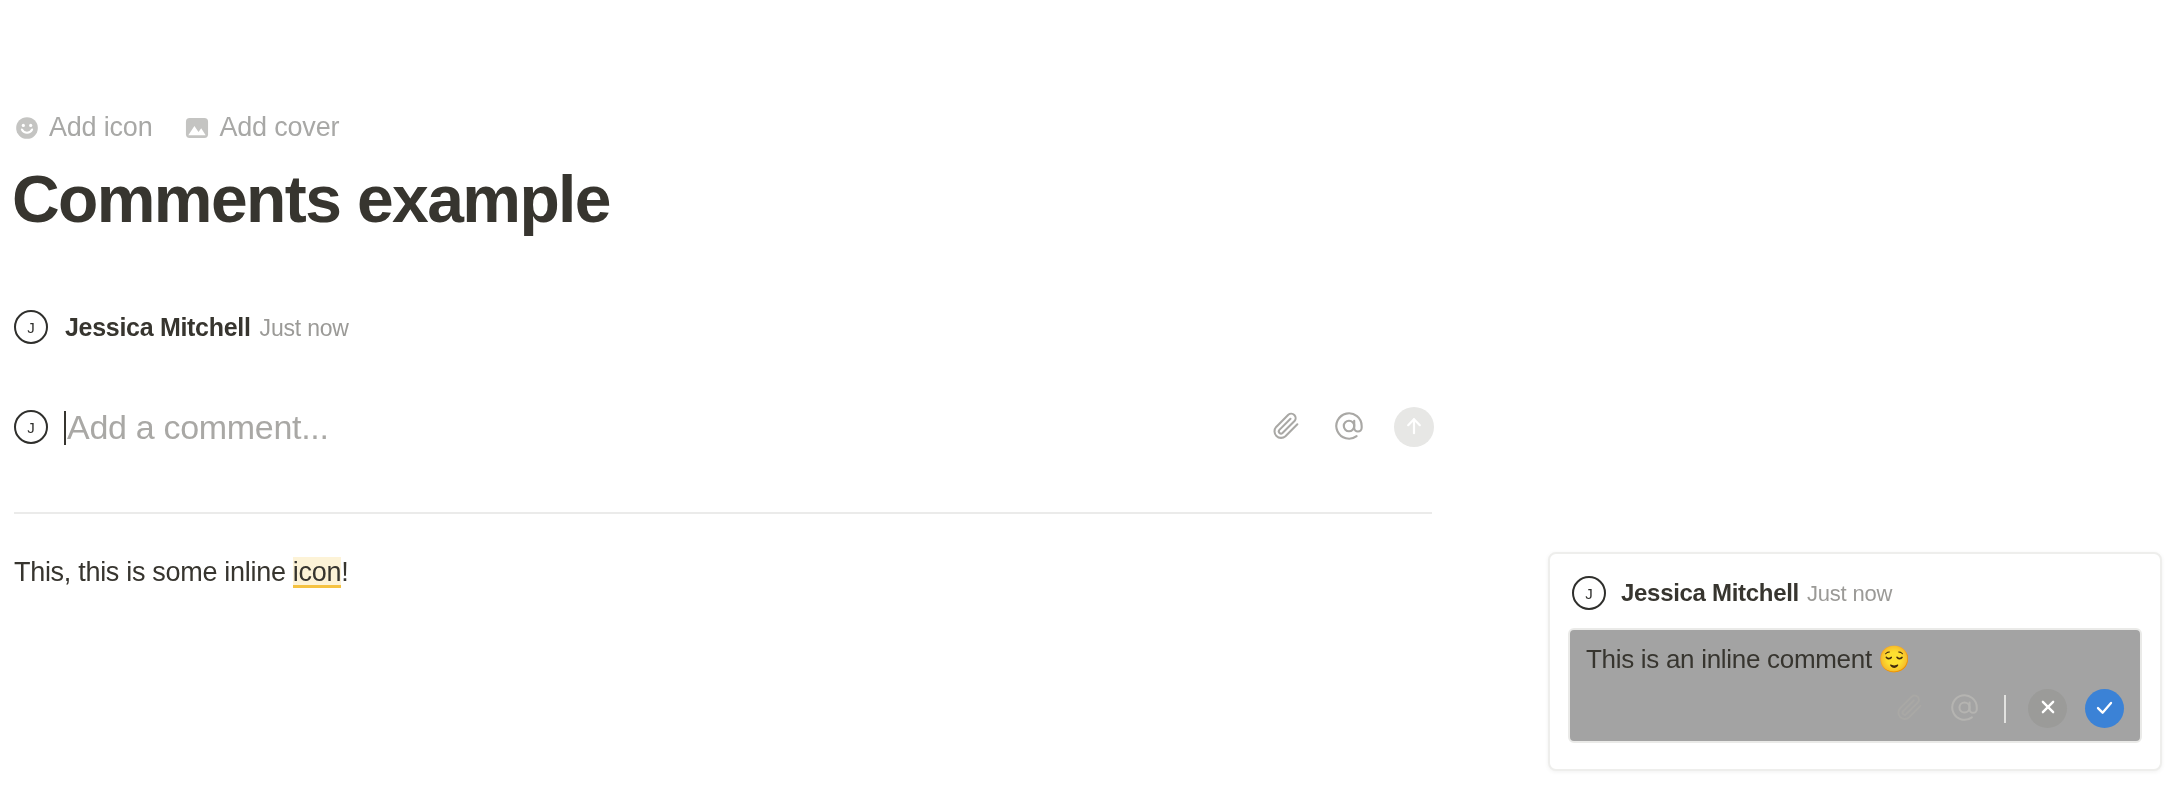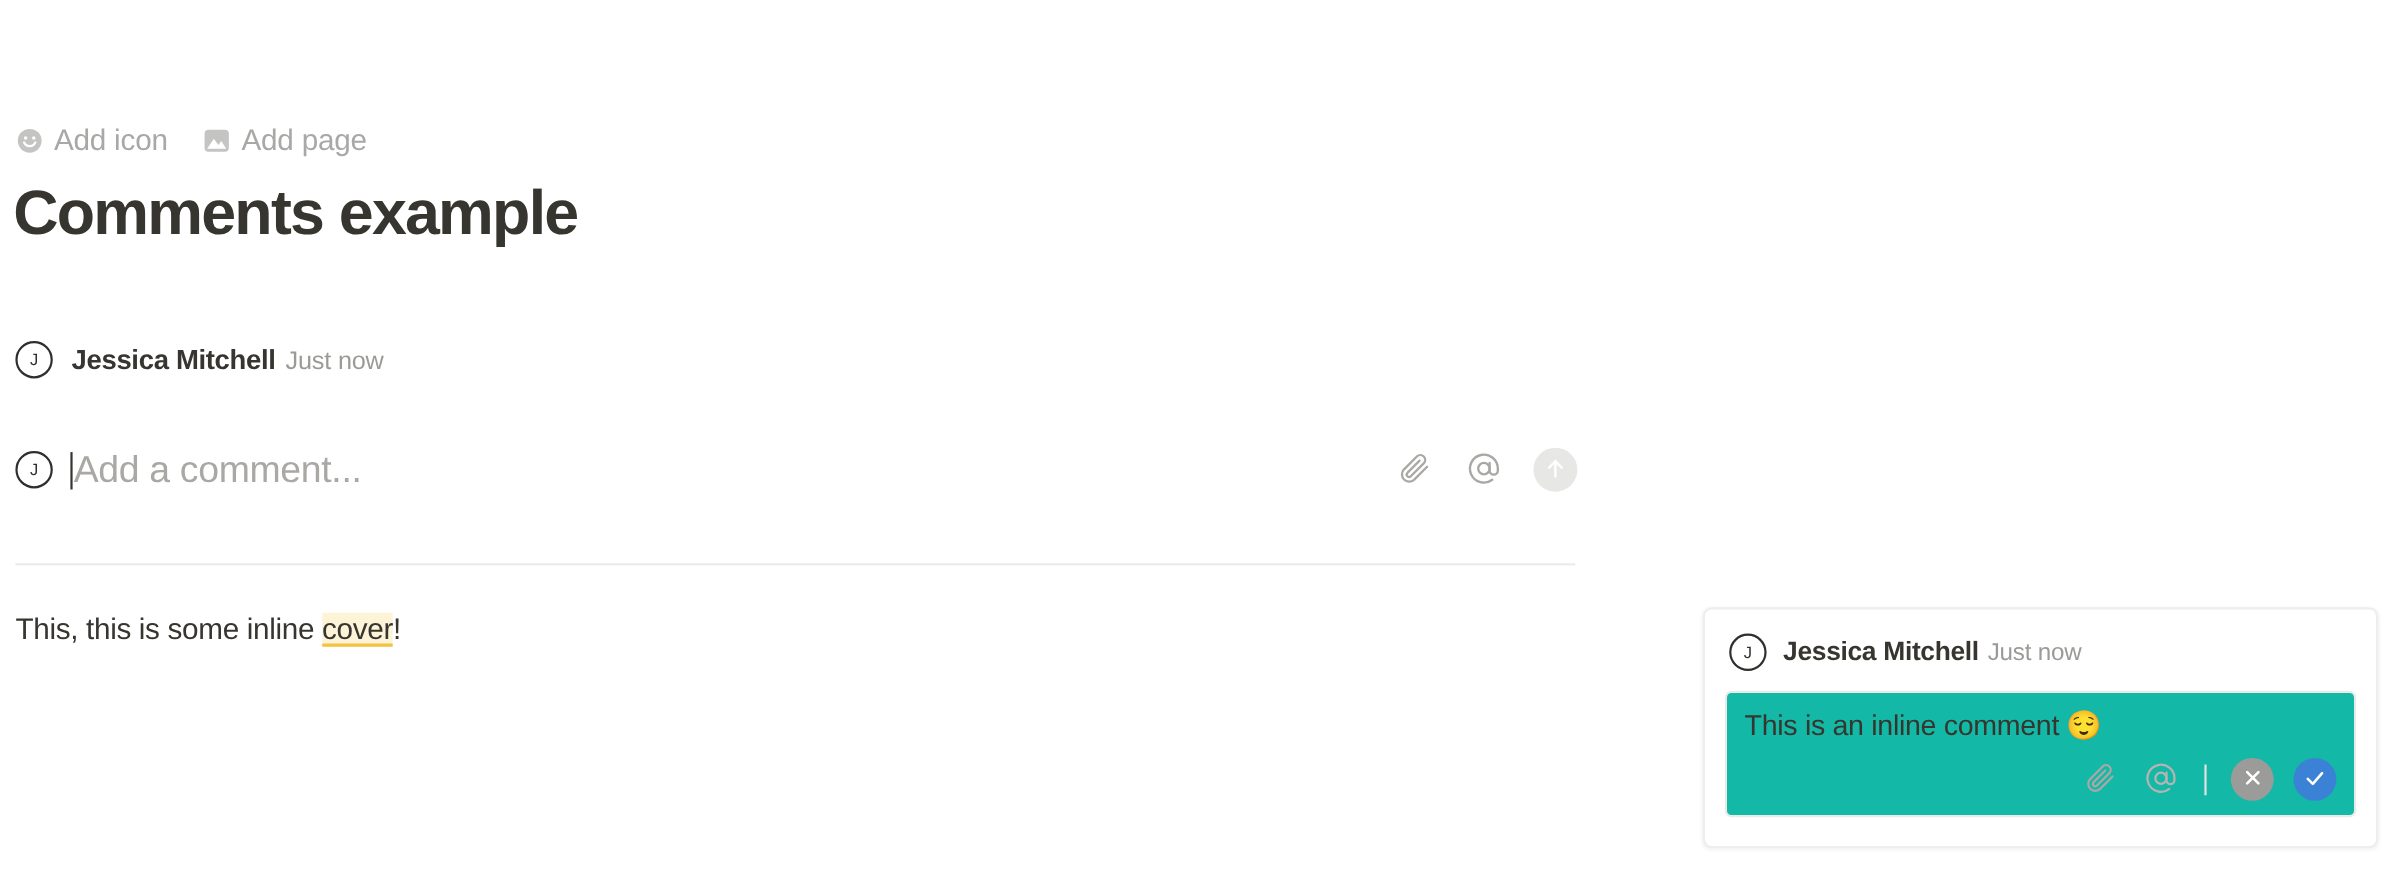--- a/index.html
+++ b/index.html
@@ -49,21 +49,21 @@
     height: 26px;
     display: block;
     flex: none;
   }
 
   
   .page-title {
     position: absolute;
     left: 12px;
     top: 163px;
-    font-size: 57px;
+    font-size: 66px;
     font-weight: 700;
     color: #37352f;
     letter-spacing: -1.6px;
     line-height: 1.1;
     white-space: nowrap;
   }
 
   
   .avatar {
     width: 34px;
@@ -236,21 +236,21 @@
     font-size: 22px;
     color: #9b9a97;
     margin-left: 8px;
     letter-spacing: -0.2px;
   }
   .inline-editor {
     margin-top: 18px;
     border: 2px solid #eaeae8;
     border-radius: 6px;
     padding: 14px 16px 13px 16px;
-    background: #14b8a6;
+    background: #a3a3a3;
   }
   .inline-editor-text {
     font-size: 26px;
     color: #37352f;
     letter-spacing: -0.3px;
     line-height: 1.2;
   }
   .inline-editor-actions {
     margin-top: 14px;
     display: flex;
@@ -299,21 +299,21 @@
       <span class="page-control-label">Add icon</span>
     </div>
 
     <div class="page-control">
       <span class="ctrl-icon">
         <svg viewBox="0 0 24 24" width="26" height="26">
           <rect x="1.8" y="2.8" width="20.4" height="18.4" rx="3.4" fill="#c4c4c2"></rect>
           <path d="M4 18.6 L9.6 10.2 L13.4 15.6 L15.9 12.2 L20 18.6 Z" fill="#ffffff"></path>
         </svg>
       </span>
-      <span class="page-control-label">Add page</span>
+      <span class="page-control-label">Add cover</span>
     </div>
 
   </div>
 
   <div class="page-title">Comments example</div>
 
   <div class="page-comment">
     <div class="comment-head">
       <div class="avatar">J</div>
       <div>
@@ -355,21 +355,21 @@
             <line x1="12" y1="19.2" x2="12" y2="5.4"></line>
             <polyline points="6.2,11.2 12,5.2 17.8,11.2"></polyline>
           </svg>
         </span>
       </button>
     </div>
   </div>
 
   <div class="divider"></div>
 
-  <div class="inline-paragraph"><span>This, this is some inline </span><span class="highlighted">cover</span><span>!</span></div>
+  <div class="inline-paragraph"><span>This, this is some inline </span><span class="highlighted">icon</span><span>!</span></div>
 
   <div class="inline-panel">
 
     <div class="inline-head">
       <div class="avatar">J</div>
       <div>
         <span class="inline-author">Jessica Mitchell</span><span class="inline-time">Just now</span>
       </div>
     </div>
 

